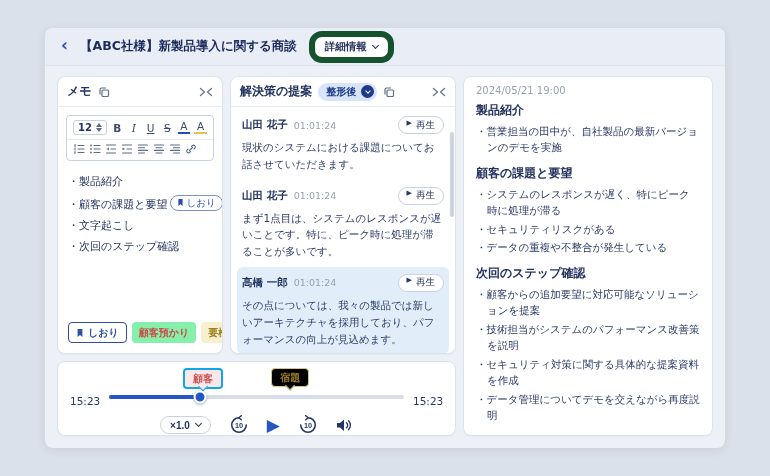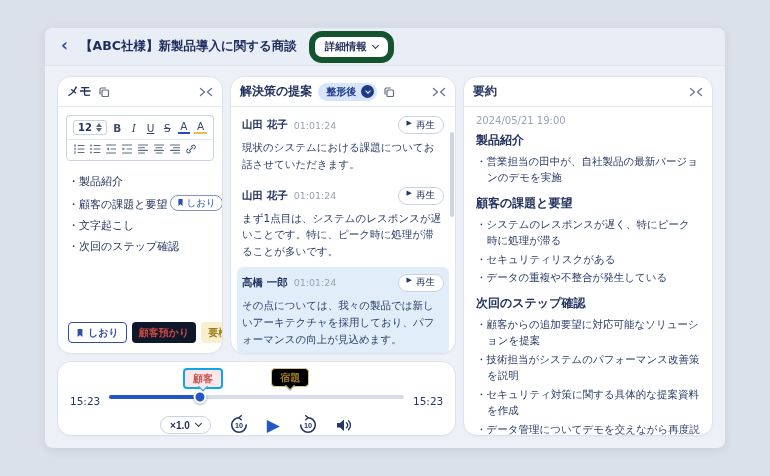--- a/index.html
+++ b/index.html
@@ -16,21 +16,21 @@
   .back { color:#2150b8; font-size:17px; font-weight:bold; line-height:1; cursor:pointer; margin-top:-2px; }
   .title { font-size:12.5px; font-weight:bold; color:#1d2c5e; }
   .detail-btn { display:flex; align-items:center; gap:6px; background:#fff; border:6px solid #14532d;
                 border-radius:13px; padding:3px 10px; font-size:10.5px; font-weight:bold; color:#25335f; cursor:pointer; }
 
   
   .card-body { flex:1; display:flex; gap:7px; padding:10px 12px 12px; min-height:0; }
   .left-col { width:399px; flex:0 0 399px; display:flex; flex-direction:column; gap:7px; min-height:0; }
   .panels-row { height:278px; flex:0 0 278px; display:flex; gap:7px; min-height:0; }
 
-  .panel { background:#fff; border:1px solid #dde3ed; border-radius:14px; overflow:hidden;
+  .panel { background:#fff; border:1px solid #dde3ed; border-radius:8px; overflow:hidden;
            display:flex; flex-direction:column; box-shadow:0 1px 2px rgba(30,50,90,.04); position:relative; }
   .memo { width:166px; flex:0 0 166px; }
   .transcript { flex:1; }
   .player { flex:1; }
   .summary { flex:1; }
 
   .panel-head { height:30px; flex:0 0 30px; display:flex; align-items:center; gap:6px;
                 padding:0 9px; border-bottom:1px solid #e6ebf2; }
   .head-left { display:flex; align-items:center; gap:6px; flex:1; min-width:0; }
   .p-title { font-size:12px; font-weight:bold; color:#22325e; white-space:nowrap; }
@@ -62,21 +62,21 @@
   .memo-list { list-style:none; padding:2px 10px; }
   .memo-list li { font-size:11px; color:#22325e; margin:5px 0; line-height:1.45; white-space:nowrap; }
   .memo-list li::before { content:"・"; }
   .inline-chip { display:inline-flex; align-items:center; gap:3px; border:1px solid #7a93c9; border-radius:9px;
                  padding:0 6px; font-size:9.5px; color:#2150b8; background:#fff; margin-left:2px; vertical-align:1px; cursor:pointer; }
 
   .tags { margin-top:auto; display:flex; gap:5px; padding:8px 0 10px 10px; white-space:nowrap; overflow:hidden; }
   .tag { display:inline-flex; align-items:center; gap:4px; border-radius:4px; padding:2.5px 7px;
          font-size:10px; font-weight:bold; flex:0 0 auto; cursor:pointer; }
   .tag-bookmark { background:#fff; border:1.3px solid #2c4fa8; color:#2c4fa8; }
-  .tag-pink { background:#0f172a; color:#cb4a44; }
+  .tag-pink { background:#86efac; color:#cb4a44; }
   .tag-yellow { background:#f8efcd; color:#9d7e1f; }
 
   
   .badge { display:flex; align-items:center; gap:5px; background:#d8e4f7; border-radius:10px;
            padding:2px 3px 2px 8px; font-size:10px; font-weight:bold; color:#1d3a8c; cursor:pointer; }
   .badge-circle { width:13px; height:13px; border-radius:50%; background:#1d3a8c; display:flex; align-items:center; justify-content:center; }
   .entries { flex:1; overflow:hidden; padding:2px 6px; position:relative; }
   .entry { padding:7px 5px; border-radius:6px; }
   .entry-head { display:flex; align-items:center; gap:6px; }
   .speaker { font-size:10.5px; font-weight:bold; color:#22325e; white-space:nowrap; }
@@ -364,31 +364,20 @@
                 <path d="M10.5 4.8 a3.6 3.6 0 0 1 0 5" stroke="#24356b" stroke-width="1.3" fill="none" stroke-linecap="round"></path>
                 <path d="M12.5 2.8 a6.3 6.3 0 0 1 0 9" stroke="#24356b" stroke-width="1.3" fill="none" stroke-linecap="round"></path>
               </svg>
             </button>
           </div>
         </div>
       </section>
     </div>
 
     <section class="panel summary">
-      <div class="panel-head">
-        <div class="head-left">
-          <span class="p-title">要約</span>
-        </div>
-        <span class="icon-btn">
-          <svg width="14" height="10" viewBox="0 0 14 10" fill="none" stroke="#6b7892" stroke-width="1.4" stroke-linecap="round" stroke-linejoin="round">
-            <path d="M1.5 1.5 L5.5 5 L1.5 8.5"></path>
-              <path d="M12.5 1.5 L8.5 5 L12.5 8.5"></path>
-          </svg>
-        </span>
-      </div>
       <div class="sum-body">
         <div class="sum-date">2024/05/21 19:00</div>
 
         <h4 class="sum-h">製品紹介</h4>
         <ul class="sum-ul">
           <li>営業担当の田中が、自社製品の最新バージョンのデモを実施</li>
         </ul>
 
         <h4 class="sum-h">顧客の課題と要望</h4>
         <ul class="sum-ul">

